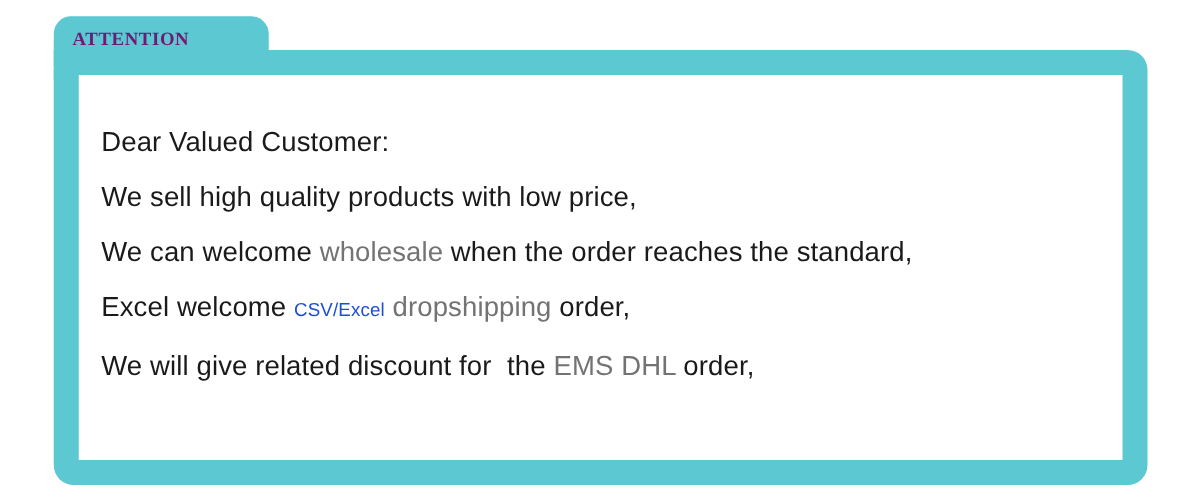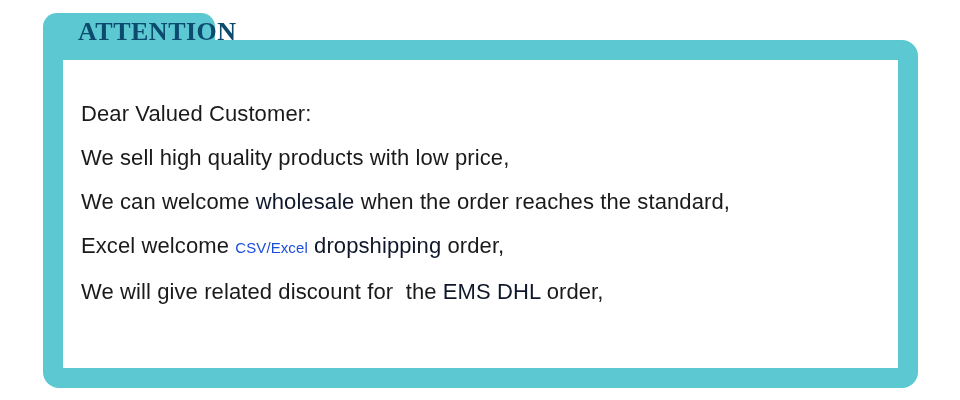--- a/index.html
+++ b/index.html
@@ -31,28 +31,27 @@
     height: 40px;
     background: #5bc8d2;
     border-radius: 14px 14px 0 0;
     box-sizing: border-box;
     z-index: 3;
   }
   .notice-tab-label {
     position: absolute;
     left: 15px;
     top: 6px;
-    color: #0c4a6e;
+    color: #701a75;
     font-family: "Liberation Serif", serif;
-    font-size: 26px;
+    font-size: 15px;
     font-weight: 700;
     letter-spacing: 0.5px;
     line-height: 26px;
     white-space: nowrap;
-    margin-left: 20px;
   }
 
   
   .notice-frame {
     position: absolute;
     left: 43px;
     top: 40px;
     width: 875px;
     height: 348px;
     background: #5bc8d2;
@@ -85,21 +84,21 @@
   }
 
   .notice-line {
     color: #1a1a1a;
     font-size: 22px;
     line-height: 44px;
     white-space: pre;
     letter-spacing: 0.1px;
   }
   .hl {
-    color: #0f172a;
+    color: #737373;
   }
   .hl-small {
     color: #1d4ed8;
     font-size: 15px;
   }
 </style>
 </head>
 <body>
 
 <div id="attention-notice">

